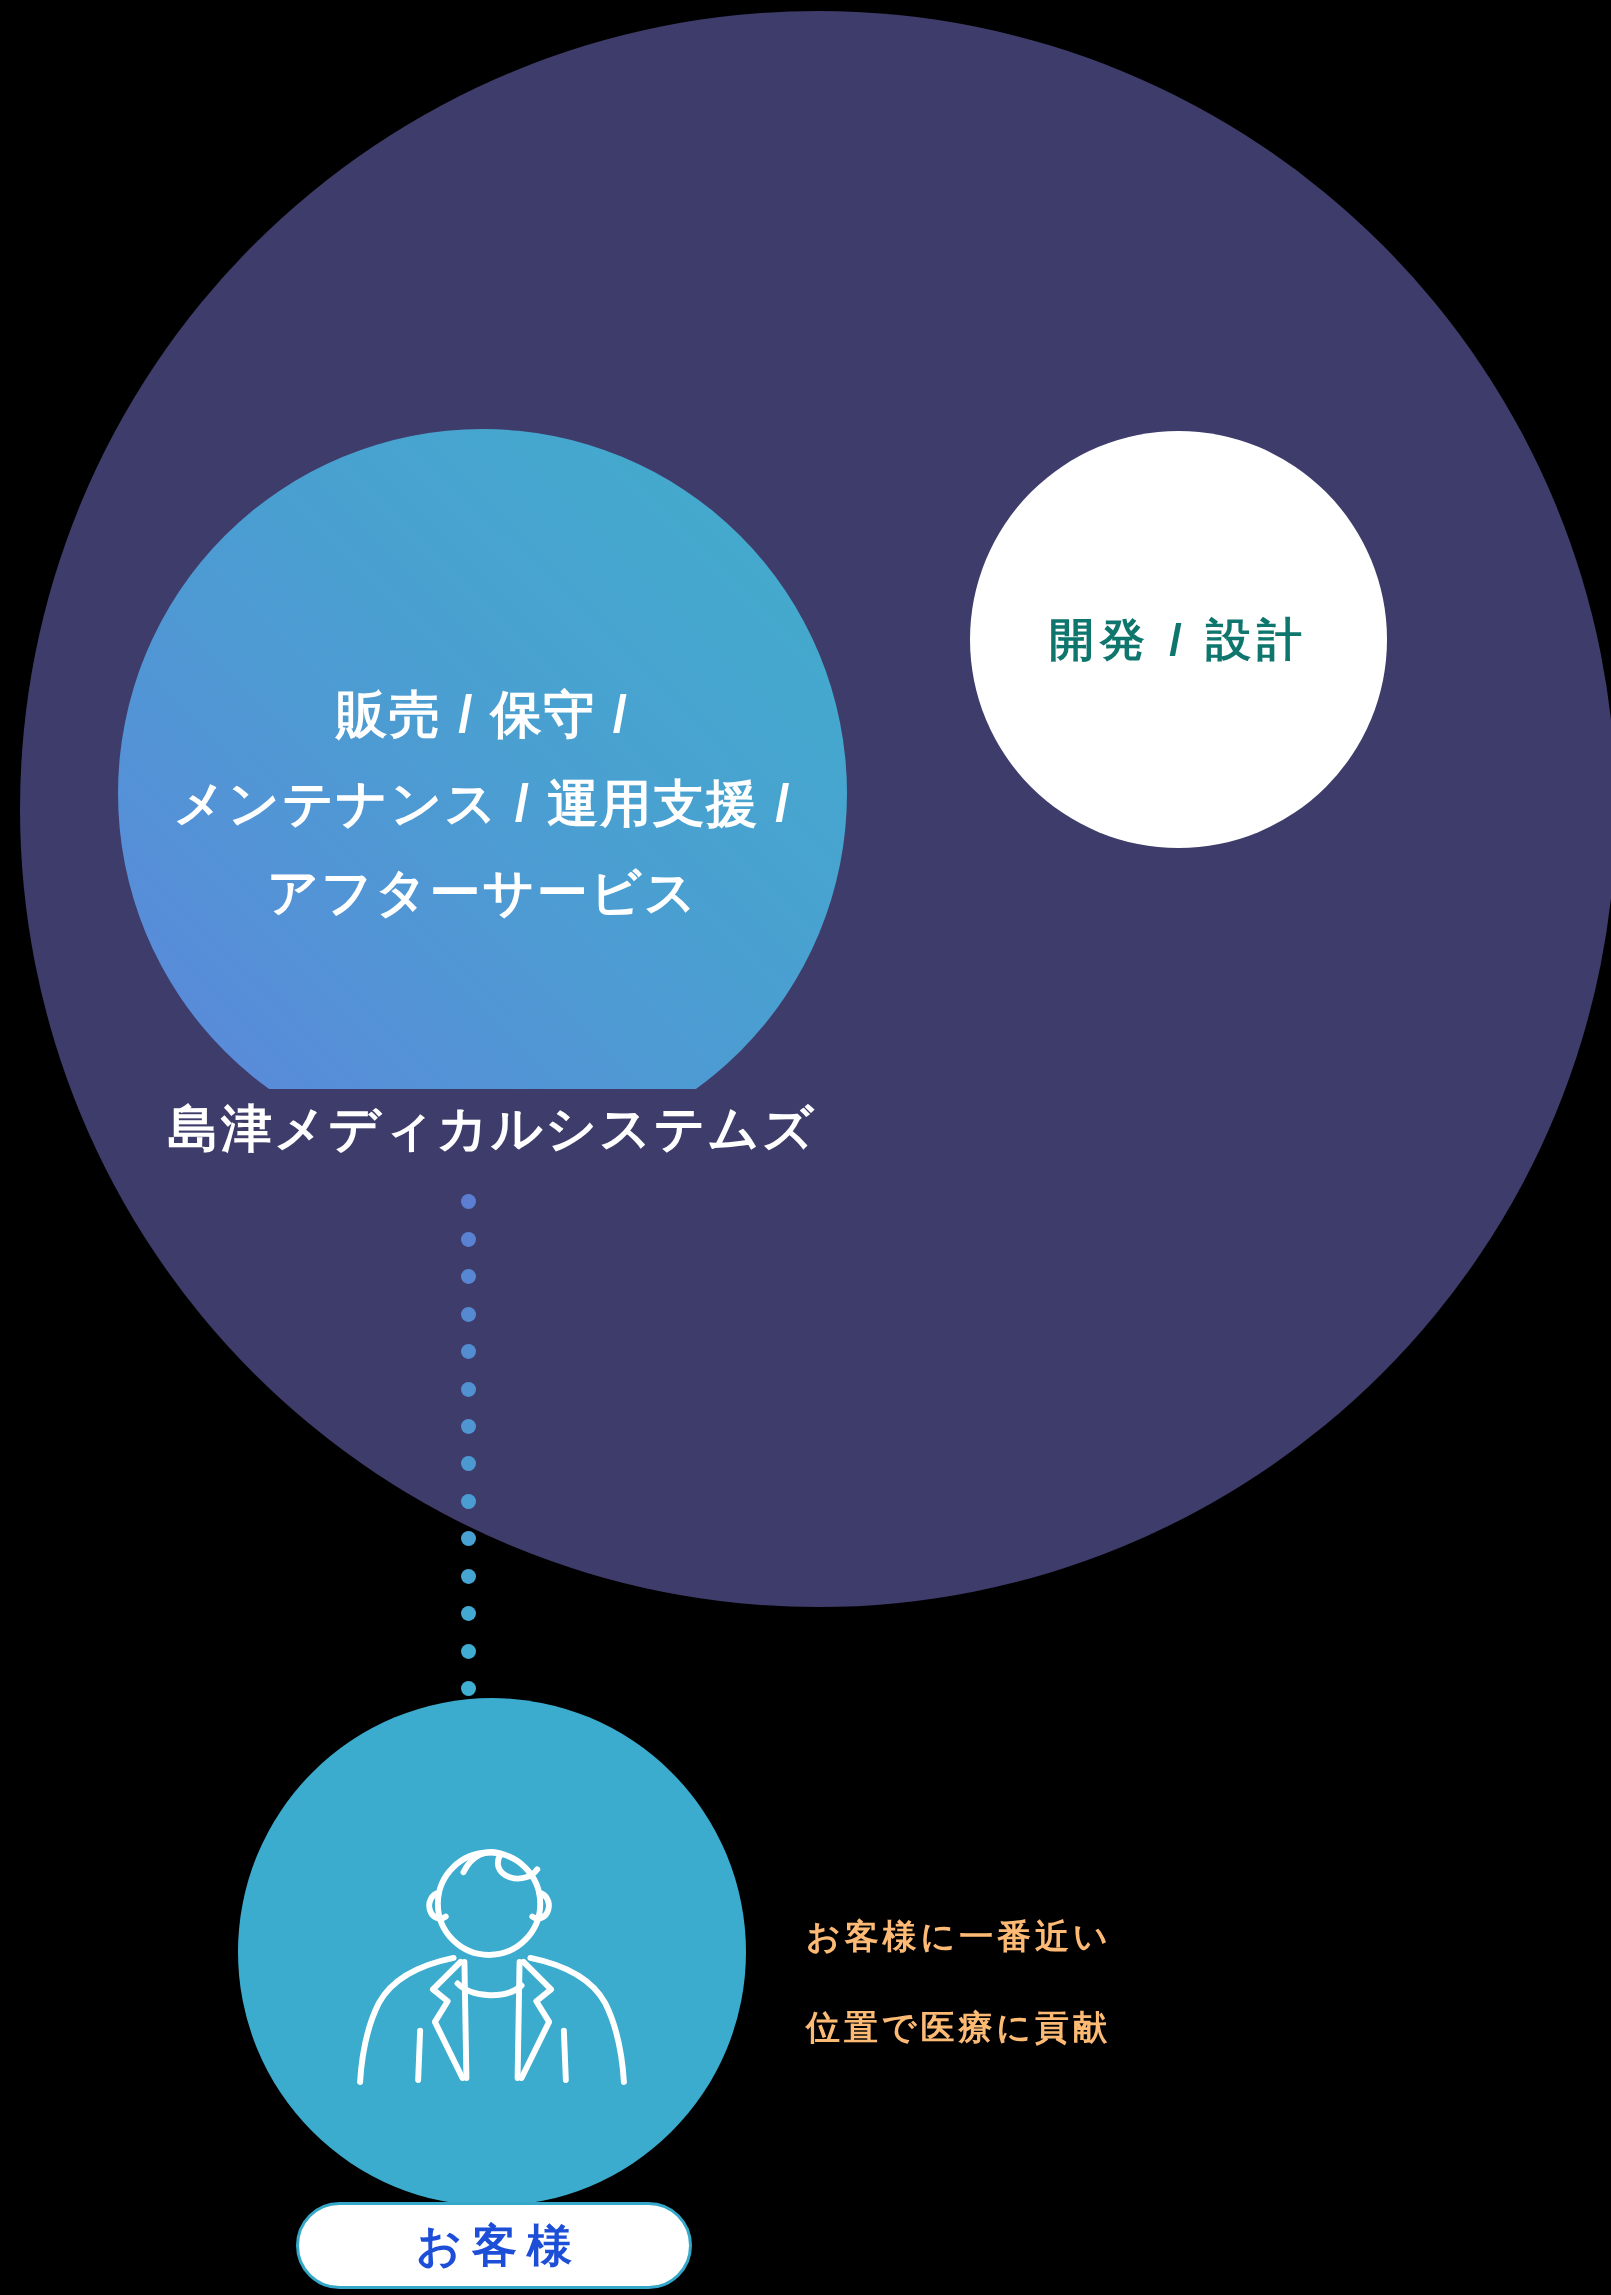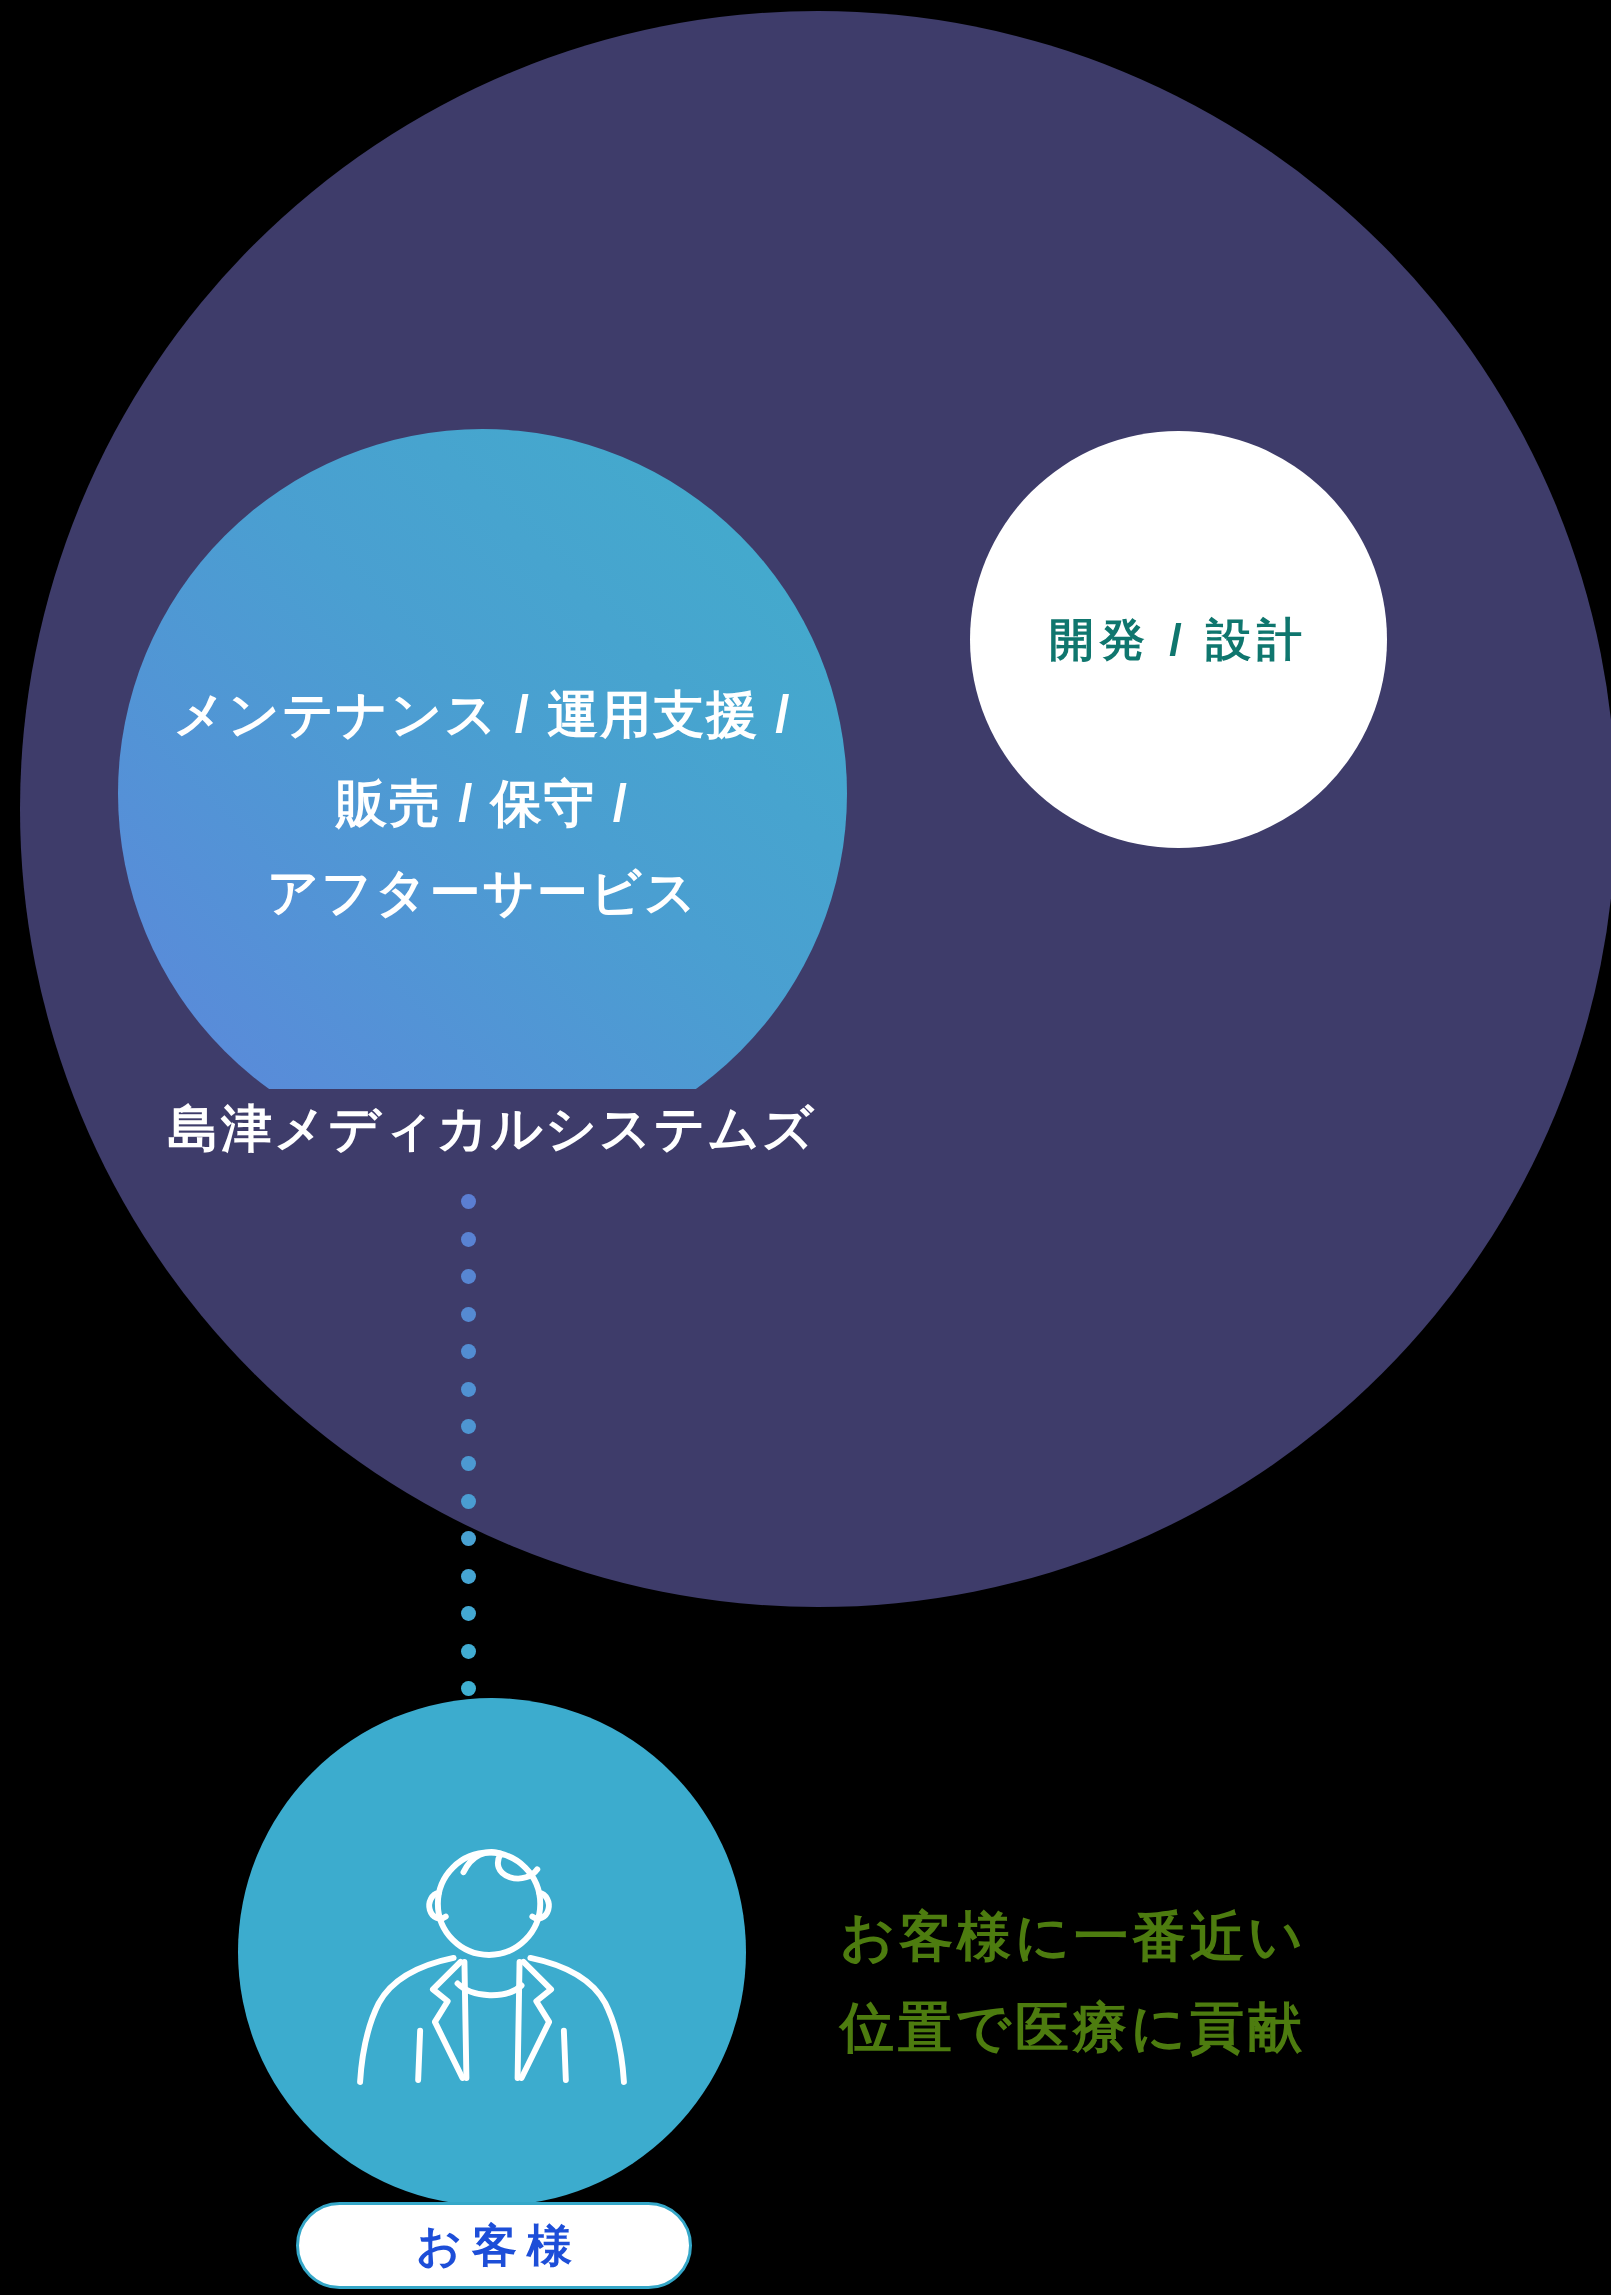--- a/index.html
+++ b/index.html
@@ -47,42 +47,42 @@
   #person-svg{position:absolute;left:0;top:0;width:508px;height:508px;}
   
   #customer-pill{
     left:296px;top:2202px;width:390px;height:81px;border-radius:44px;
     background:#ffffff;border:3.9px solid #35a7c8;
     display:flex;align-items:center;justify-content:center;
     color:#1d4ed8;font-size:45px;font-weight:700;letter-spacing:9.9px;text-indent:9.9px;white-space:nowrap;
   }
   
   #tagline{
-    left:840px;top:1891px;color:#4d7c0f;font-size:54px;line-height:91px;
+    left:806px;top:1891px;color:#fdba74;font-size:34px;line-height:91px;
     font-weight:600;letter-spacing:3.9px;white-space:nowrap;
   }
 </style>
 </head>
 <body>
 
 <div id="stage">
 
   <div id="big-circle" class="abs"></div>
 
   <div id="dev-circle" class="abs white-circle">
     <span>開発 / 設計</span>
   </div>
 
 
   <div id="grad-wrap" class="abs">
     <div id="grad-circle"></div>
   </div>
   <div id="services" class="abs">
+    <div>販売 / 保守 /</div>
     <div>メンテナンス / 運用支援 /</div>
-    <div>販売 / 保守 /</div>
     <div>アフターサービス</div>
   </div>
   <div id="caption" class="abs">島津メディカルシステムズ</div>
 
   <div id="connector"></div>
 
   <div id="customer-circle" class="abs">
     <svg id="person-svg" viewBox="0 0 516 516" fill="none" stroke="#ffffff" stroke-width="6" stroke-linecap="round" stroke-linejoin="round">
 
       <ellipse cx="255" cy="209" rx="52" ry="52"></ellipse>

